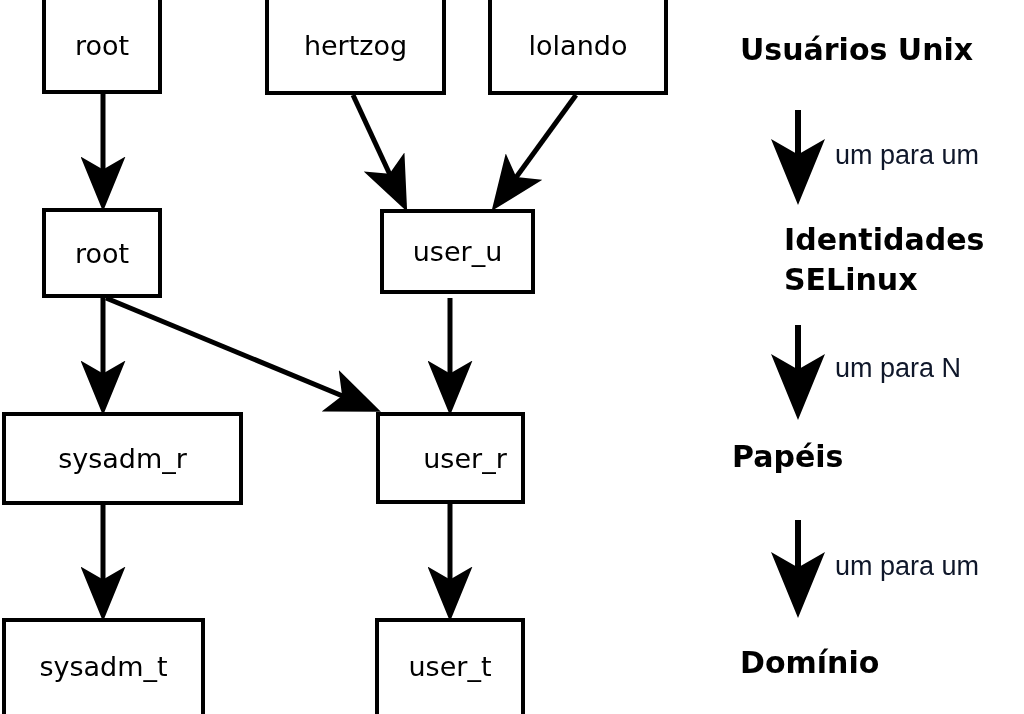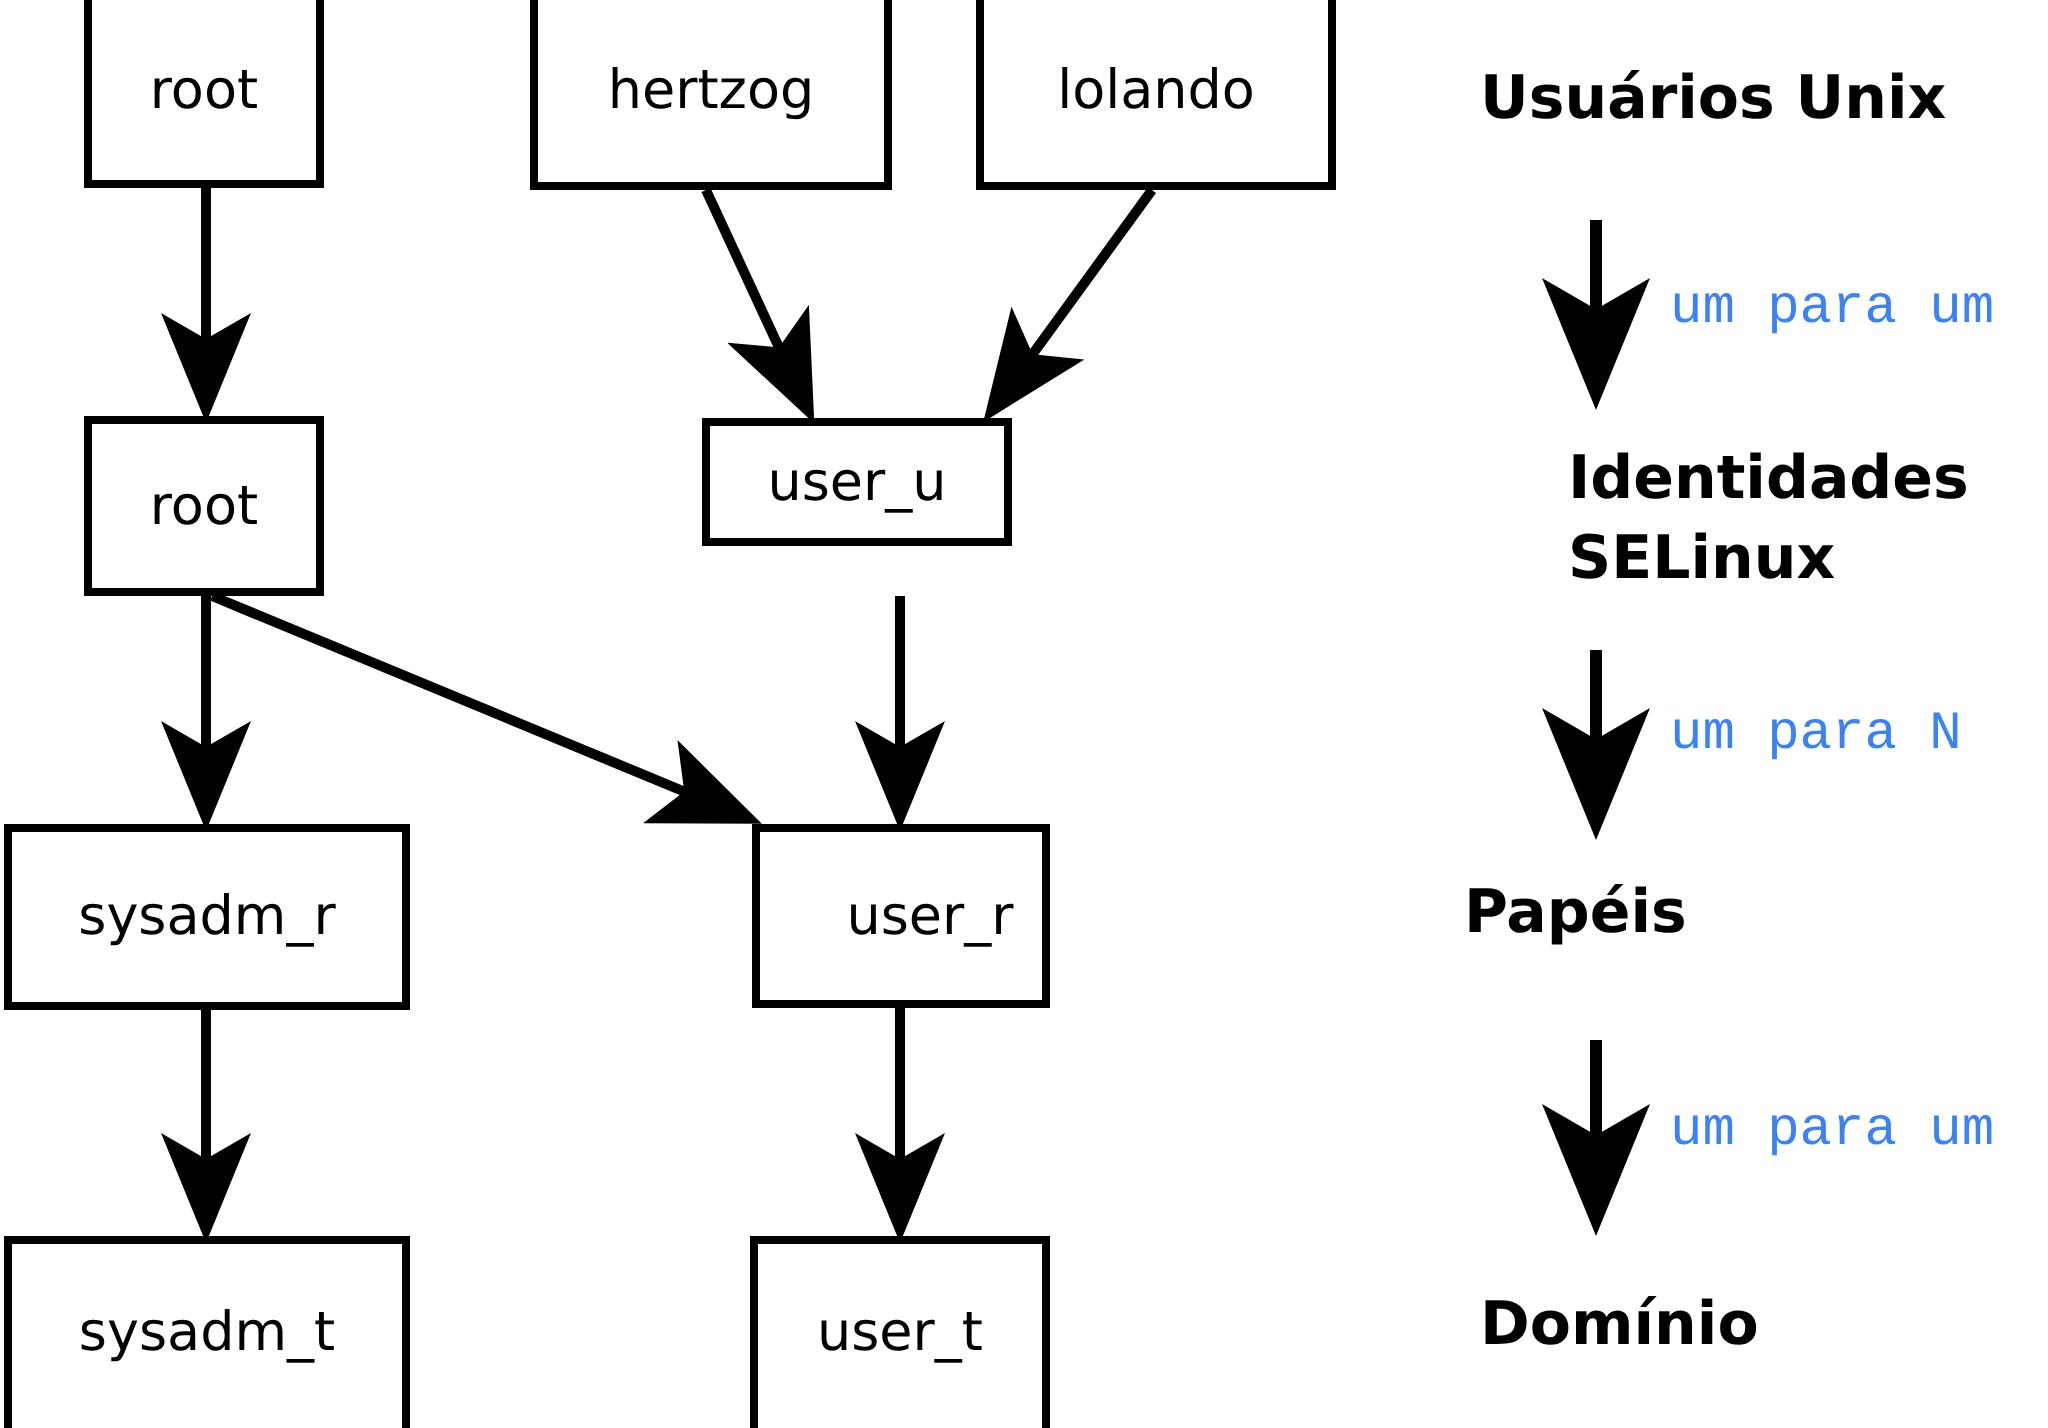--- a/index.html
+++ b/index.html
@@ -48,24 +48,24 @@
     position: absolute;
     font-family: "DejaVu Sans", "Liberation Sans", sans-serif;
     font-size: 30px;
     font-weight: 700;
     color: #000000;
     line-height: 1.32;
     white-space: pre-line;
   }
   .legend-edge-label {
     position: absolute;
-    font-family: Liberation Mono, monospace;
+    font-family: Liberation Sans, sans-serif;
     font-size: 27px;
     font-weight: 400;
-    color: #3b82f6;
+    color: #0f172a;
     line-height: 1;
     white-space: nowrap;
   }
 </style>
 </head>
 <body>
 
 <div id="diagram-root">
 
   <svg class="layer" viewBox="0 0 1024 714" xmlns="http://www.w3.org/2000/svg" aria-hidden="true">
@@ -107,25 +107,25 @@
   </div>
 
   <div class="node-box" style="left:488px; top:-4px; width:180px; height:99px;">
     <span class="node-label">lolando</span>
   </div>
 
   <div class="node-box" style="left:42px; top:208px; width:120px; height:90px;">
     <span class="node-label">root</span>
   </div>
 
-  <div class="node-box" style="left:351px; top:209px; width:155px; height:64px;">
+  <div class="node-box" style="left:380px; top:209px; width:155px; height:85px;">
     <span class="node-label">user_u</span>
   </div>
 
-  <div class="node-box" style="left:2px; top:412px; width:203px; height:93px;">
+  <div class="node-box" style="left:2px; top:412px; width:241px; height:93px;">
     <span class="node-label">sysadm_r</span>
   </div>
 
   <div class="node-box" style="left:376px; top:412px; width:149px; height:92px;padding-left:29px;">
     <span class="node-label">user_r</span>
   </div>
 
   <div class="node-box" style="left:2px; top:618px; width:203px; height:100px;">
     <span class="node-label" style="margin-top:-4px;">sysadm_t</span>
   </div>

